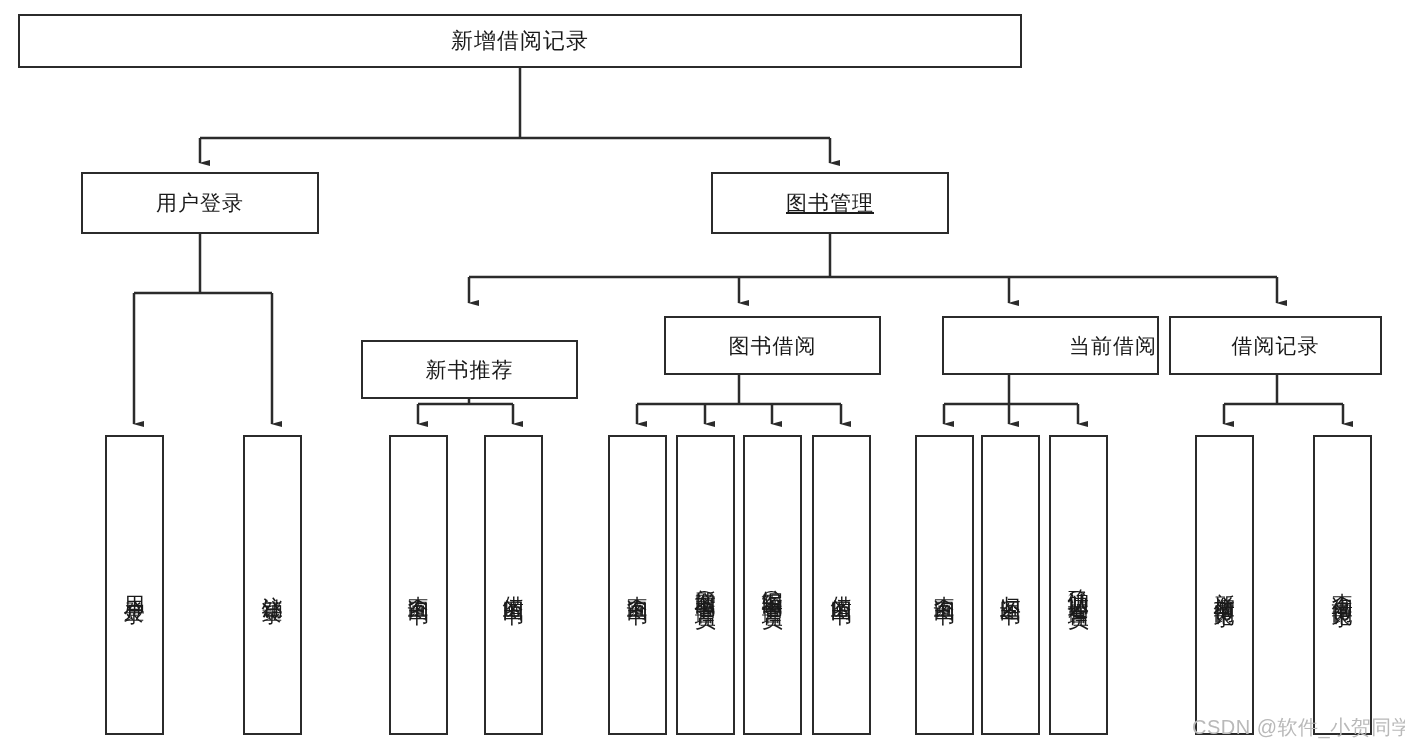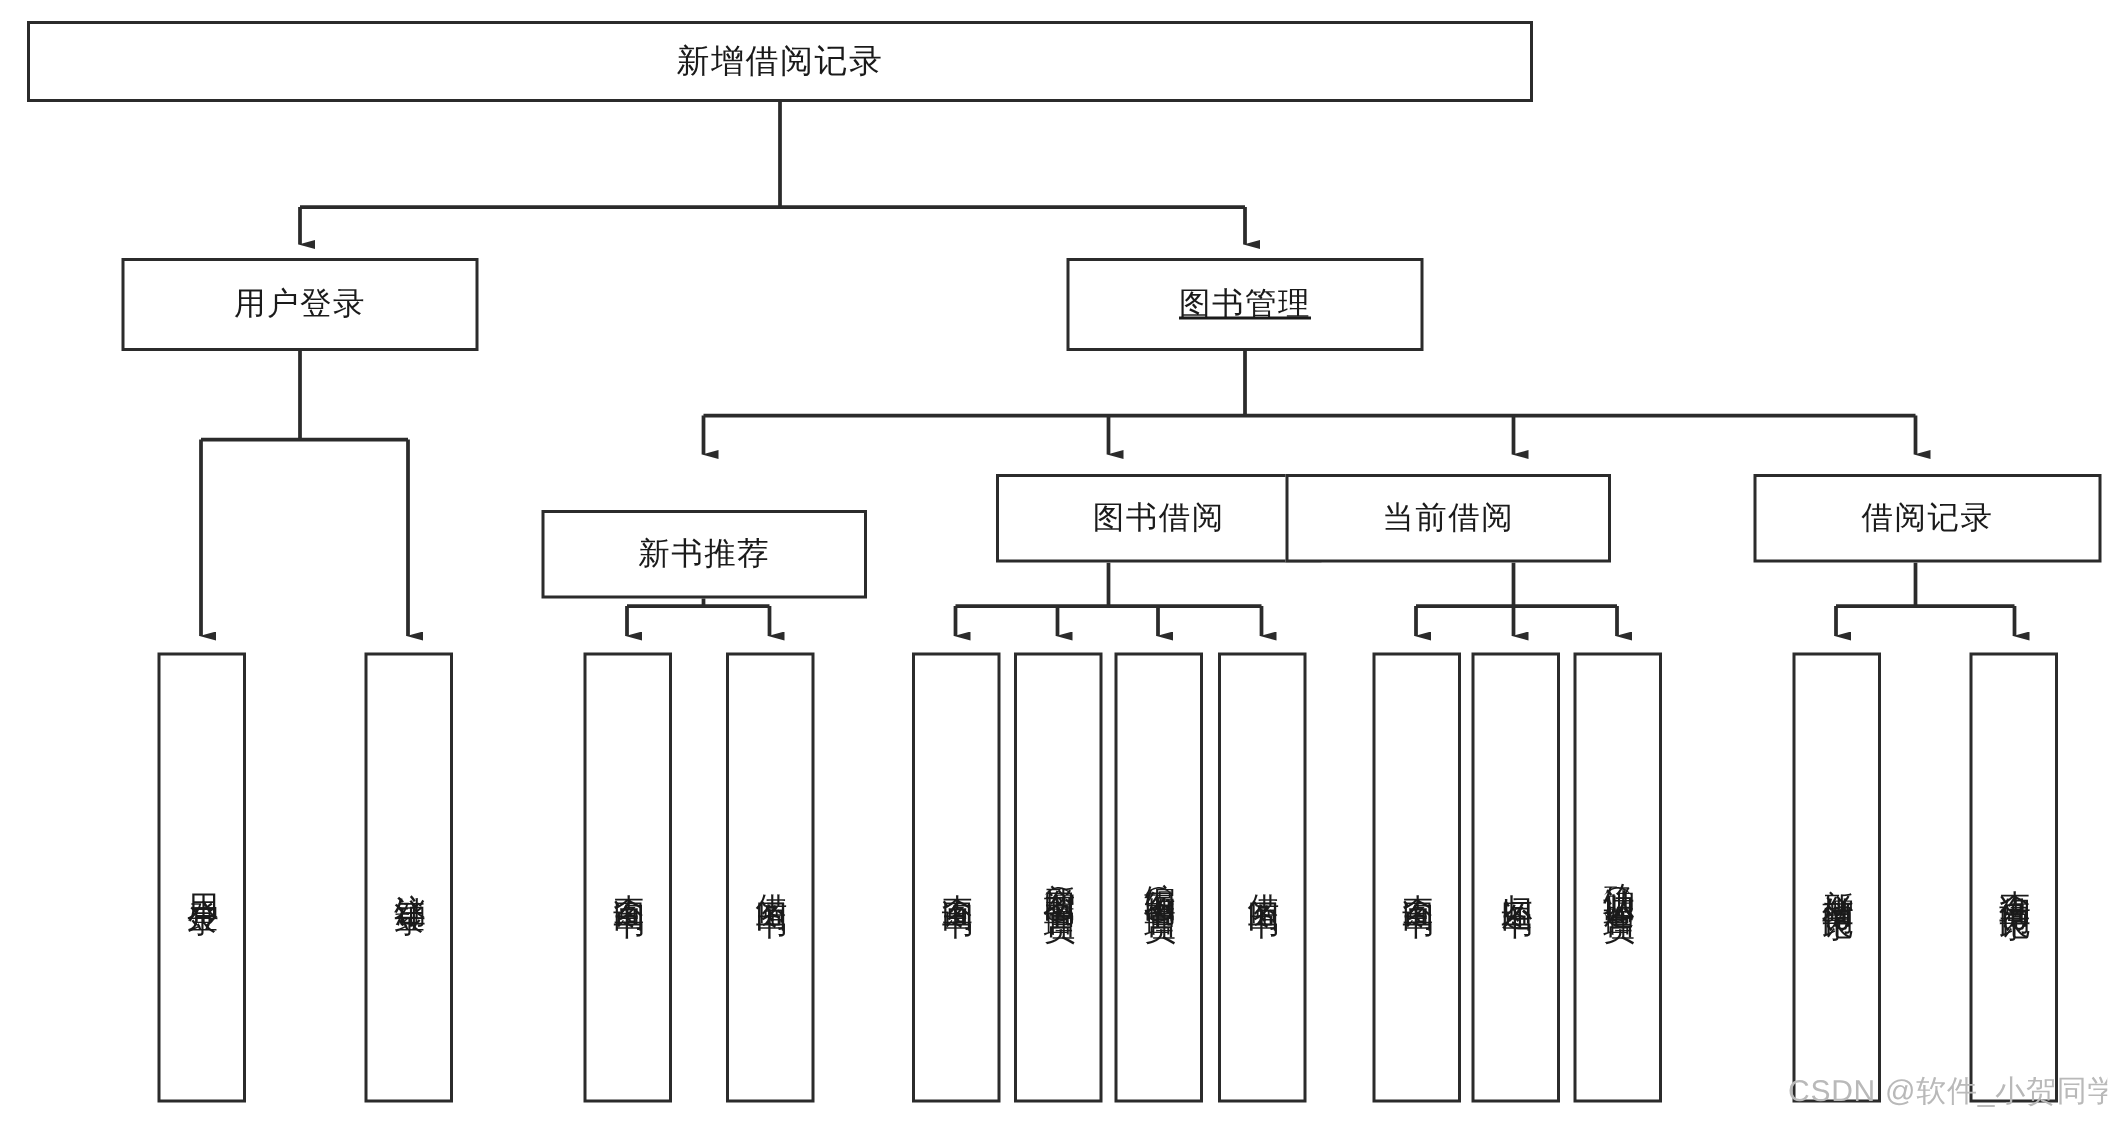--- a/index.html
+++ b/index.html
@@ -126,24 +126,24 @@
   <div class="node h" style="left:711px; top:172px; width:238px; height:62px;text-decoration:underline;">
     <span>图书管理</span>
   </div>
 
   <div class="node h" style="left:361px; top:316px; width:217px; height:59px;margin-top:24px;">
     <span>新书推荐</span>
   </div>
   <div class="node h" style="left:664px; top:316px; width:217px; height:59px;">
     <span>图书借阅</span>
   </div>
-  <div class="node h" style="left:857px; top:316px; width:217px; height:59px;">
+  <div class="node h" style="left:942px; top:316px; width:217px; height:59px;justify-content:flex-end;">
     <span>当前借阅</span>
   </div>
-  <div class="node h" style="left:1169px; top:316px; width:232px; height:59px;">
+  <div class="node h" style="left:1169px; top:316px; width:213px; height:59px;">
     <span>借阅记录</span>
   </div>
 
   <div class="node v" style="left:105px; top:435px; width:59px; height:300px;">
     <span class="vtext">用户登录</span>
   </div>
   <div class="node v" style="left:243px; top:435px; width:59px; height:300px;">
     <span class="vtext">注销登录</span>
   </div>
 

